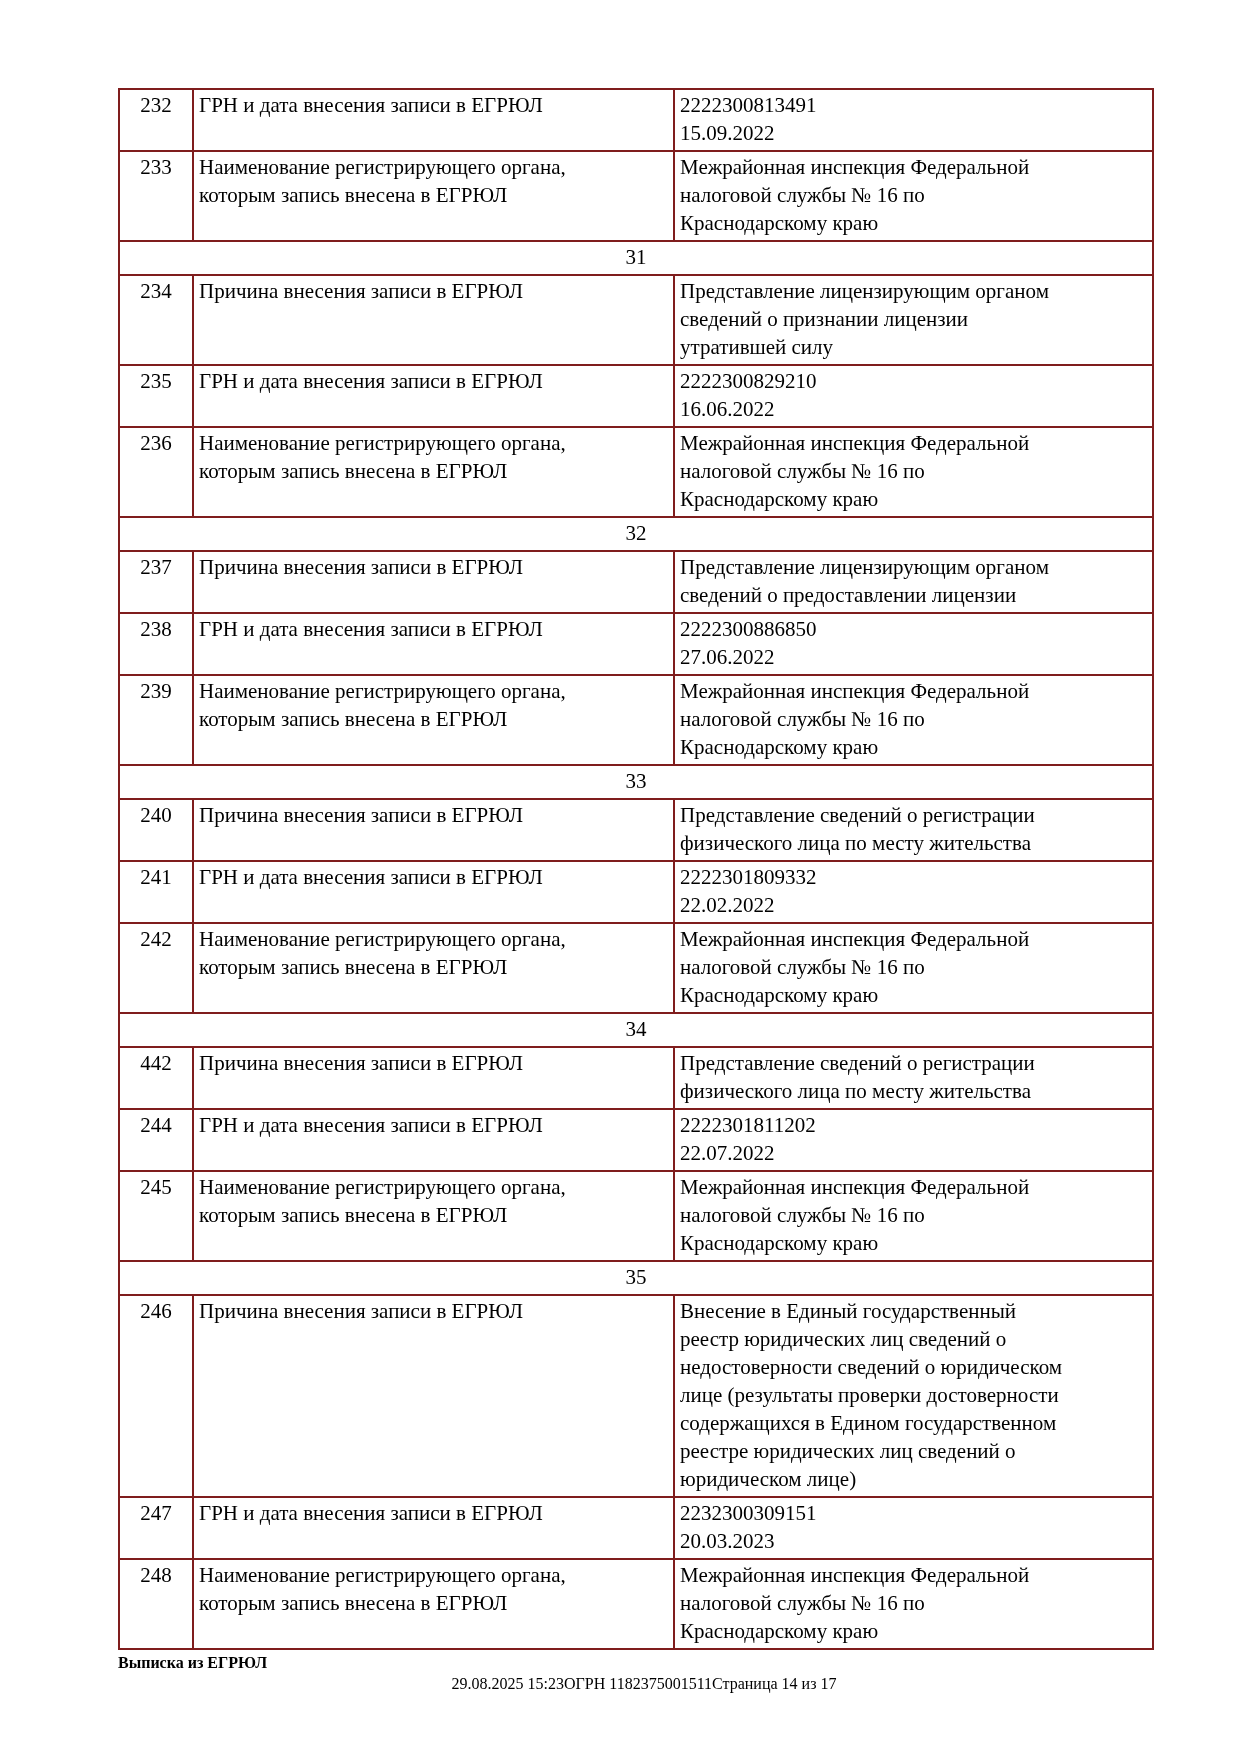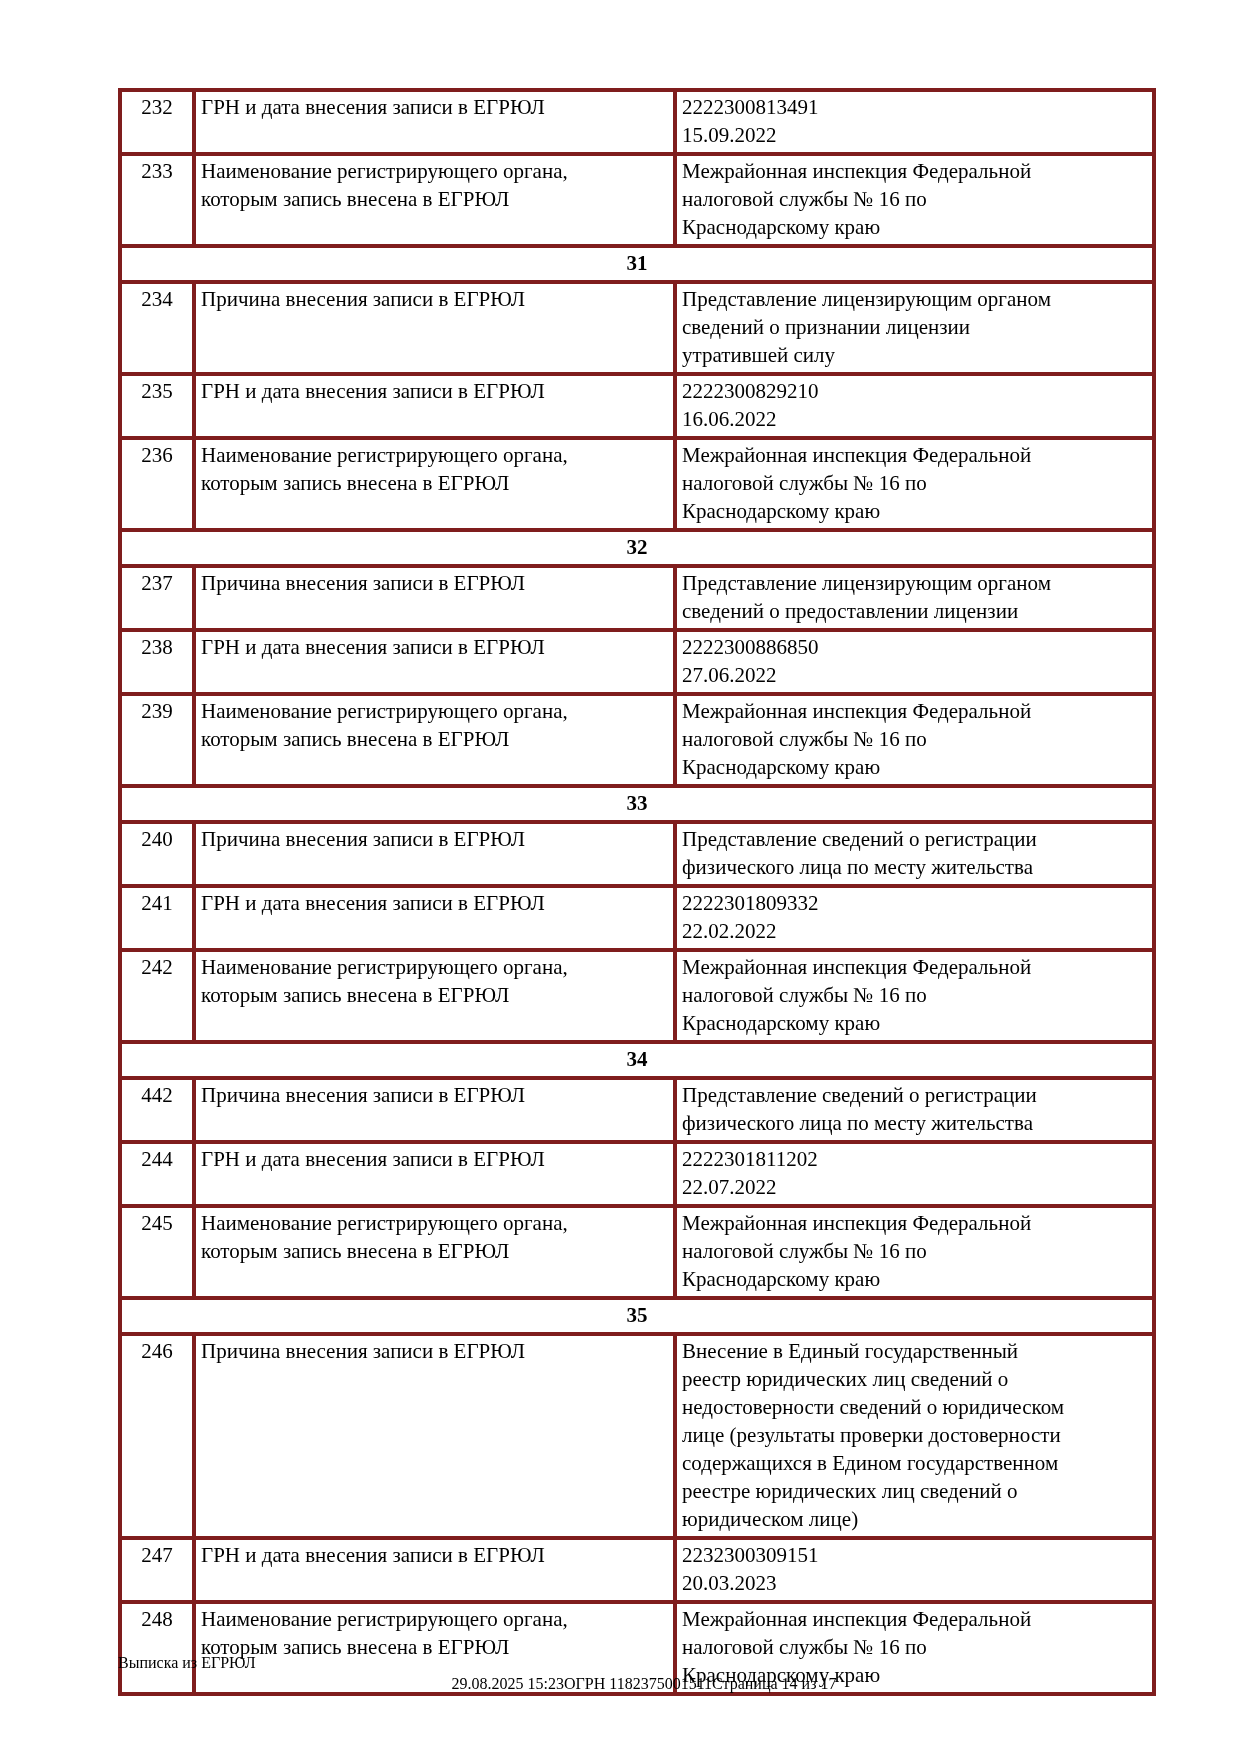--- a/index.html
+++ b/index.html
@@ -14,55 +14,55 @@
   }
   table.records {
     position: absolute;
     left: 118px;
     top: 88px;
     width: 1034px;
     border-collapse: collapse;
     table-layout: fixed;
   }
   table.records td {
-    border: 4px solid #7f1d1d;
+    border: 2px solid #7f1d1d;
     vertical-align: top;
     font-size: 21px;
     line-height: 28px;
     padding: 1px 5px 3px 5px;
     white-space: pre-line;
     overflow: hidden;
   }
   td.cell-num {
     text-align: center;
     padding-left: 2px;
     padding-right: 2px;
     white-space: normal;
   }
   td.cell-section {
     text-align: center;
-    font-weight: bold;
+    font-weight: normal;
     white-space: normal;
     line-height: 27px;
     margin-top: 9px;
   }
   .footer {
     position: absolute;
     left: 118px;
     top: 1652px;
     width: 1052px;
     font-size: 16px;
     line-height: 21px;
   }
   .footer-line2 {
     display: flex;
     justify-content: center;
     align-items: baseline;
   }
-  .footer-title { font-weight: normal; }
+  .footer-title { font-weight: bold; }
 </style>
 </head>
 <body>
 
 <div class="page">
 
   <table class="records">
     <colgroup>
       <col style="width:74px">
       <col style="width:481px">

